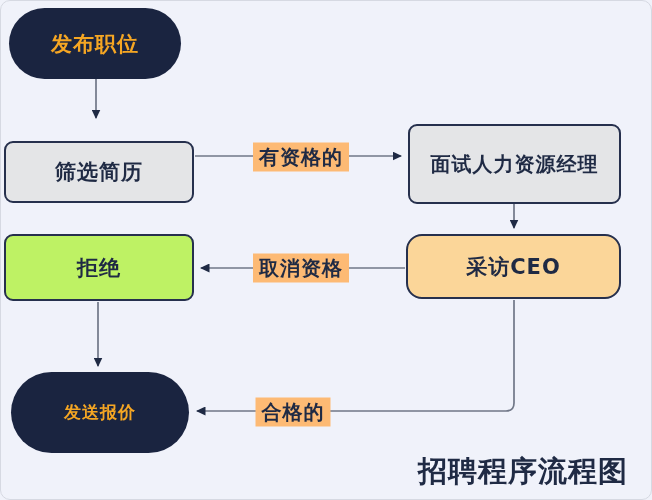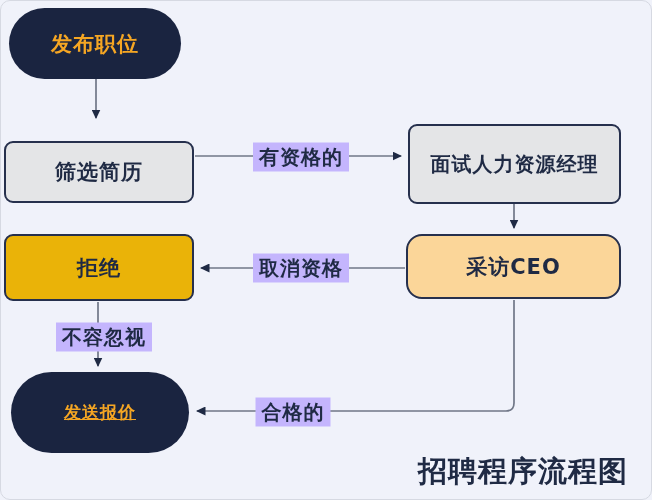--- a/index.html
+++ b/index.html
@@ -28,34 +28,34 @@
     background:#1a2440;
     color:#f5a623;
     border-radius:999px;
   }
   .process {
     background:#e4e5e7;
     border:2px solid #26304d;
     border-radius:9px;
     font-size:21px;
   }
-  .process--orange { background:#eab308; }
+  .process--orange { background:#bef264; }
   .process--peach  { background:#fbd699; }
 
   .node--start { left:8px;  top:7px;   width:172px; height:71px; font-size:21px; }
   .node--screen{ left:3px;  top:140px; width:190px; height:62px; }
   .node--hr    { left:407px;top:123px; width:213px; height:80px; font-size:20px; }
   .node--reject{ left:3px;  top:233px; width:190px; height:67px; }
   .node--ceo   { left:405px;top:233px; width:215px; height:65px;border-radius:16px; }
-  .node--offer { left:10px; top:371px; width:178px; height:81px; font-size:17px;text-decoration:underline; }
+  .node--offer { left:10px; top:371px; width:178px; height:81px; font-size:17px; }
 
   .edge-label {
     position:absolute;
     transform:translate(-50%,-50%);
-    background:#c4b5fd;
+    background:#fdba74;
     color:#1f2a44;
     font-weight:bold;
     font-size:20px;
     letter-spacing:1px;
     padding:1px 6px;
     white-space:nowrap;
   }
   .edge-label--qualified    { left:300px; top:156px; }
   .edge-label--disqualified { left:300px; top:267px; }
   .edge-label--mustnote     { left:103px; top:336px; }
@@ -119,19 +119,18 @@
   </div>
 
   <div class="node terminator node--offer">
     <span>发送报价</span>
   </div>
 
   <div class="edge-label edge-label--qualified">有资格的</div>
 
   <div class="edge-label edge-label--disqualified">取消资格</div>
 
-  <div class="edge-label edge-label--mustnote">不容忽视</div>
 
   <div class="edge-label edge-label--passed">合格的</div>
 
   <div class="chart-title">招聘程序流程图</div>
 
 </div>
 
 </body></html>

